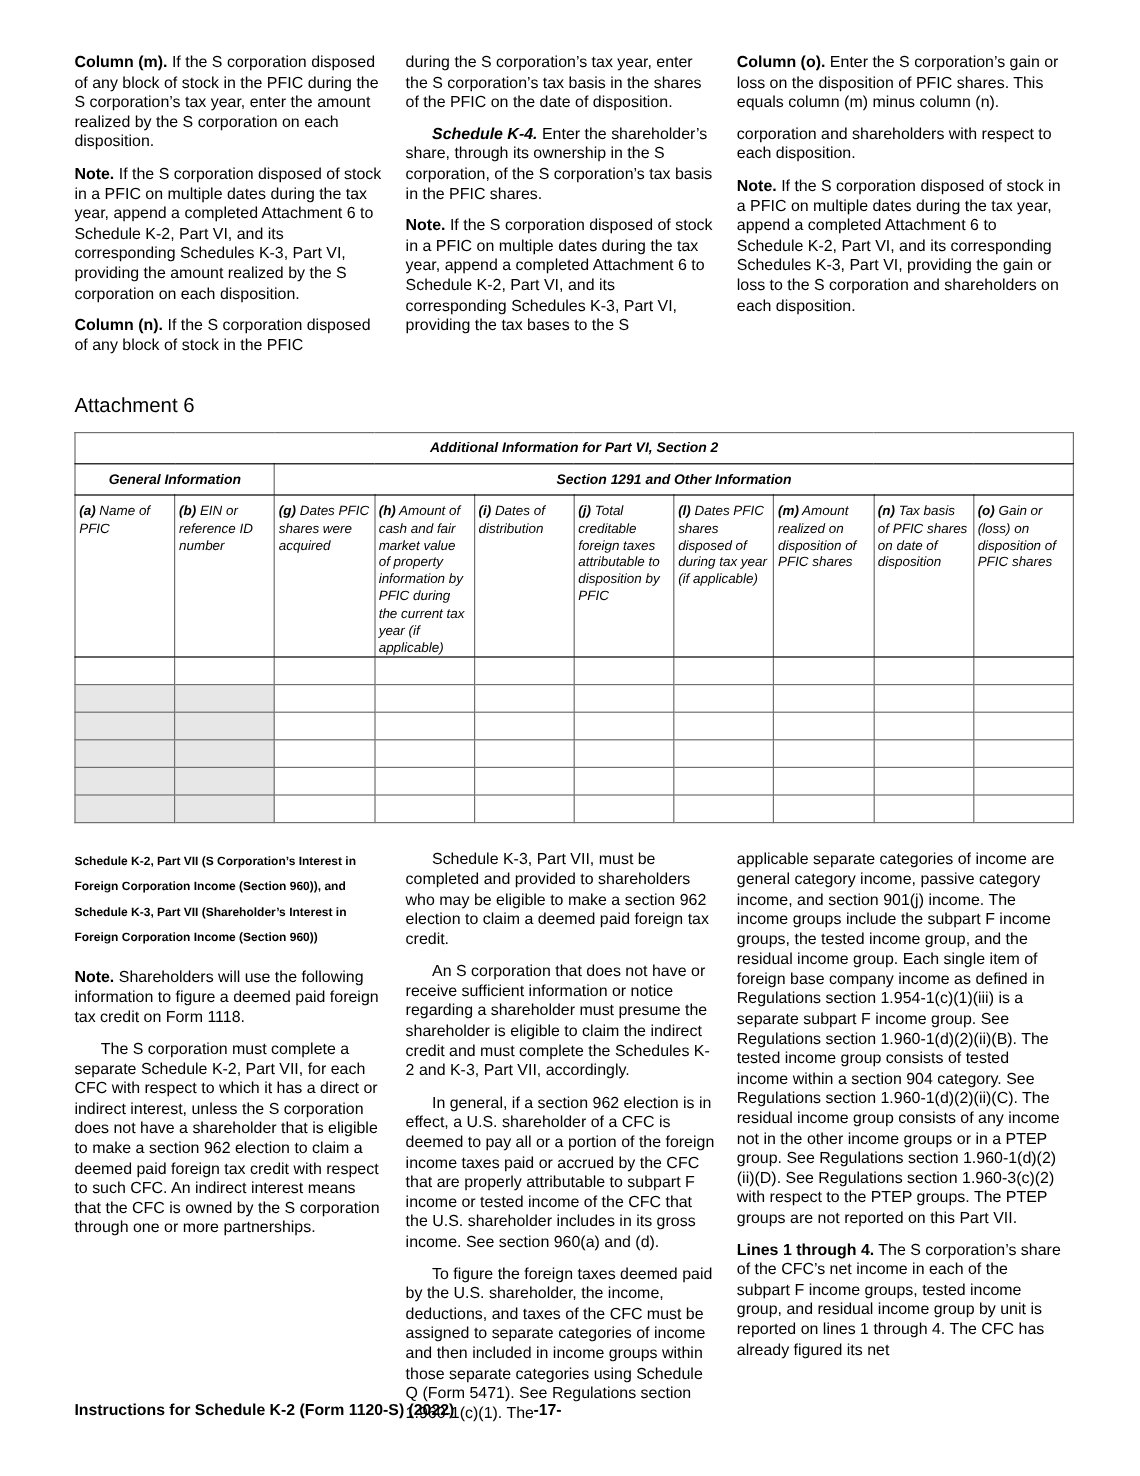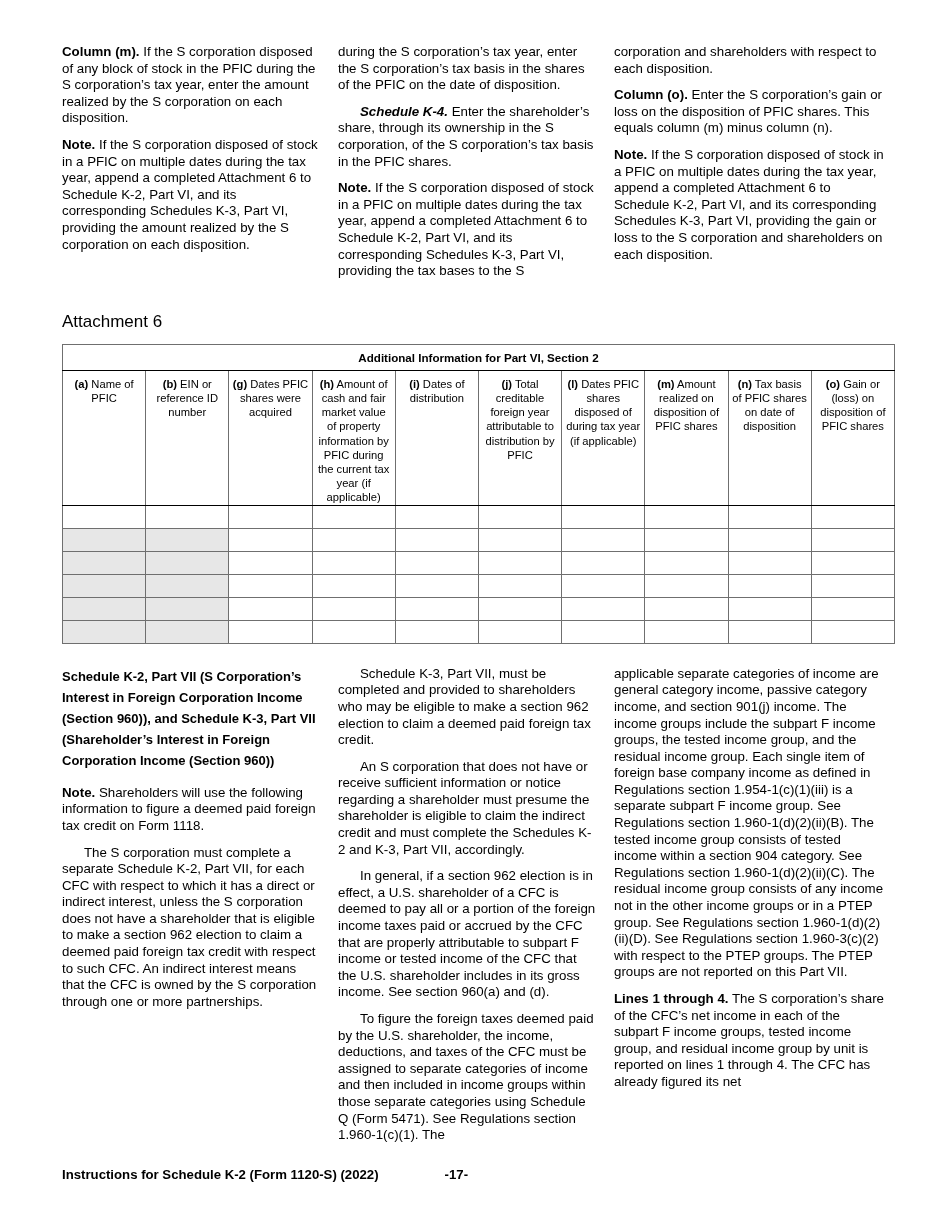--- a/index.html
+++ b/index.html
@@ -51,20 +51,21 @@
     font-weight: normal;
     margin: 22px 0 12px 0;
   }
 
   
   .k2-table {
     width: 833px;
     border-collapse: collapse;
     table-layout: fixed;
     border: 1.6px solid #000;
+    font-style: italic;
   }
   .k2-table td, .k2-table th {
     border: 1px solid #6f6f6f;
     padding: 0;
     vertical-align: top;
     font-weight: normal;
   }
   .k2-table .banner {
     text-align: center;
     font-size: 11.6px;
@@ -74,37 +75,36 @@
   }
   .k2-table .grp {
     text-align: center;
     font-size: 11.6px;
     font-weight: bold;
     padding: 6px 0 6px 0;
     border-bottom: 1.8px solid #000;
     border-top: 1px solid #000;
   }
   .k2-table .chead {
-    text-align: center;
     font-size: 11.2px;
     line-height: 14.2px;
     padding: 6px 3px 0 3px;
     height: 128px;
     vertical-align: top;
     border-bottom: 1px solid #000;
   }
   .k2-table .chead .tag { font-weight: bold; }
   .k2-table tr.body-row td { height: 22px; }
   .k2-table tr.body-row td.shade { background: #e7e7e7; }
   .k2-table tr.hard-top td { border-top: 1.8px solid #000; }
 
   
   .lower { margin-top: 22px; }
   .sec-title {
-    font-size: 13px;
+    font-size: 10px;
     line-height: 21px;
     font-weight: bold;
     margin: 0 0 14px 0;
   }
 
   
   .footer {
     position: absolute;
     left: 62px;
     bottom: 48px;
@@ -117,49 +117,54 @@
 </head>
 <body>
 
 <div class="page">
 
   <div class="cols3">
 
     <div class="col">
       <p><b class="lead">Column (m).</b><span>  If the S corporation disposed of any block of stock in the PFIC during the S corporation’s tax year, enter the amount realized by the S corporation on each disposition.</span></p>
       <p><b class="lead">Note.</b><span>  If the S corporation disposed of stock in a PFIC on multiple dates during the tax year, append a completed Attachment 6 to Schedule K-2, Part VI, and its corresponding Schedules K-3, Part VI, providing the amount realized by the S corporation on each disposition.</span></p>
+      <p><b class="lead">Column (n).</b><span>  If the S corporation disposed of any block of stock in the PFIC</span></p>
     </div>
 
     <div class="col mid">
       <p>during the S corporation’s tax year, enter the S corporation’s tax basis in the shares of the PFIC on the date of disposition.</p>
       <p class="indent"><b class="lead-italic">Schedule K-4.</b><span>  Enter the shareholder’s share, through its ownership in the S corporation, of the S corporation’s tax basis in the PFIC shares.</span></p>
       <p><b class="lead">Note.</b><span>  If the S corporation disposed of stock in a PFIC on multiple dates during the tax year, append a completed Attachment 6 to Schedule K-2, Part VI, and its corresponding Schedules K-3, Part VI, providing the tax bases to the S</span></p>
     </div>
 
     <div class="col right">
+      <p><b class="lead">Column (o).</b><span>  Enter the S corporation’s gain or loss on the disposition of PFIC shares. This equals column (m) minus column (n).</span></p>
       <p>corporation and shareholders with respect to each disposition.</p>
-      <p><b class="lead">Column (o).</b><span>  Enter the S corporation’s gain or loss on the disposition of PFIC shares. This equals column (m) minus column (n).</span></p>
       <p><b class="lead">Note.</b><span>  If the S corporation disposed of stock in a PFIC on multiple dates during the tax year, append a completed Attachment 6 to Schedule K-2, Part VI, and its corresponding Schedules K-3, Part VI, providing the gain or loss to the S corporation and shareholders on each disposition.</span></p>
     </div>
   </div>
 
   <div class="attach-heading">Attachment 6</div>
 
   <table class="k2-table">
     <tbody>
       <tr>
         <td class="banner" colspan="10">Additional Information for Part VI, Section 2</td>
+      </tr>
+      <tr>
+        <td class="grp" colspan="2">General Information</td>
+        <td class="grp" colspan="8">Section 1291 and Other Information</td>
       </tr>
       <tr>
         <td class="chead" style="width:90px"><span class="tag">(a)</span><span> Name of PFIC</span></td>
         <td class="chead" style="width:83px"><span class="tag">(b)</span><span> EIN or reference ID number</span></td>
         <td class="chead" style="width:84px"><span class="tag">(g)</span><span> Dates PFIC shares were acquired</span></td>
         <td class="chead" style="width:84px"><span class="tag">(h)</span><span> Amount of cash and fair market value of property information by PFIC during the current tax year (if applicable)</span></td>
         <td class="chead" style="width:80px"><span class="tag">(i)</span><span> Dates of distribution</span></td>
-        <td class="chead" style="width:83px"><span class="tag">(j)</span><span> Total creditable foreign year attributable to distribution by PFIC</span></td>
+        <td class="chead" style="width:83px"><span class="tag">(j)</span><span> Total creditable foreign taxes attributable to disposition by PFIC</span></td>
         <td class="chead" style="width:80px"><span class="tag">(l)</span><span> Dates PFIC shares disposed of during tax year (if applicable)</span></td>
         <td class="chead" style="width:85px"><span class="tag">(m)</span><span> Amount realized on disposition of PFIC shares</span></td>
         <td class="chead" style="width:82px"><span class="tag">(n)</span><span> Tax basis of PFIC shares on date of disposition</span></td>
         <td class="chead" style="width:82px"><span class="tag">(o)</span><span> Gain or (loss) on disposition of PFIC shares</span></td>
       </tr>
 
     <tr class="body-row">
           <td></td>
           <td></td>
           <td></td>

